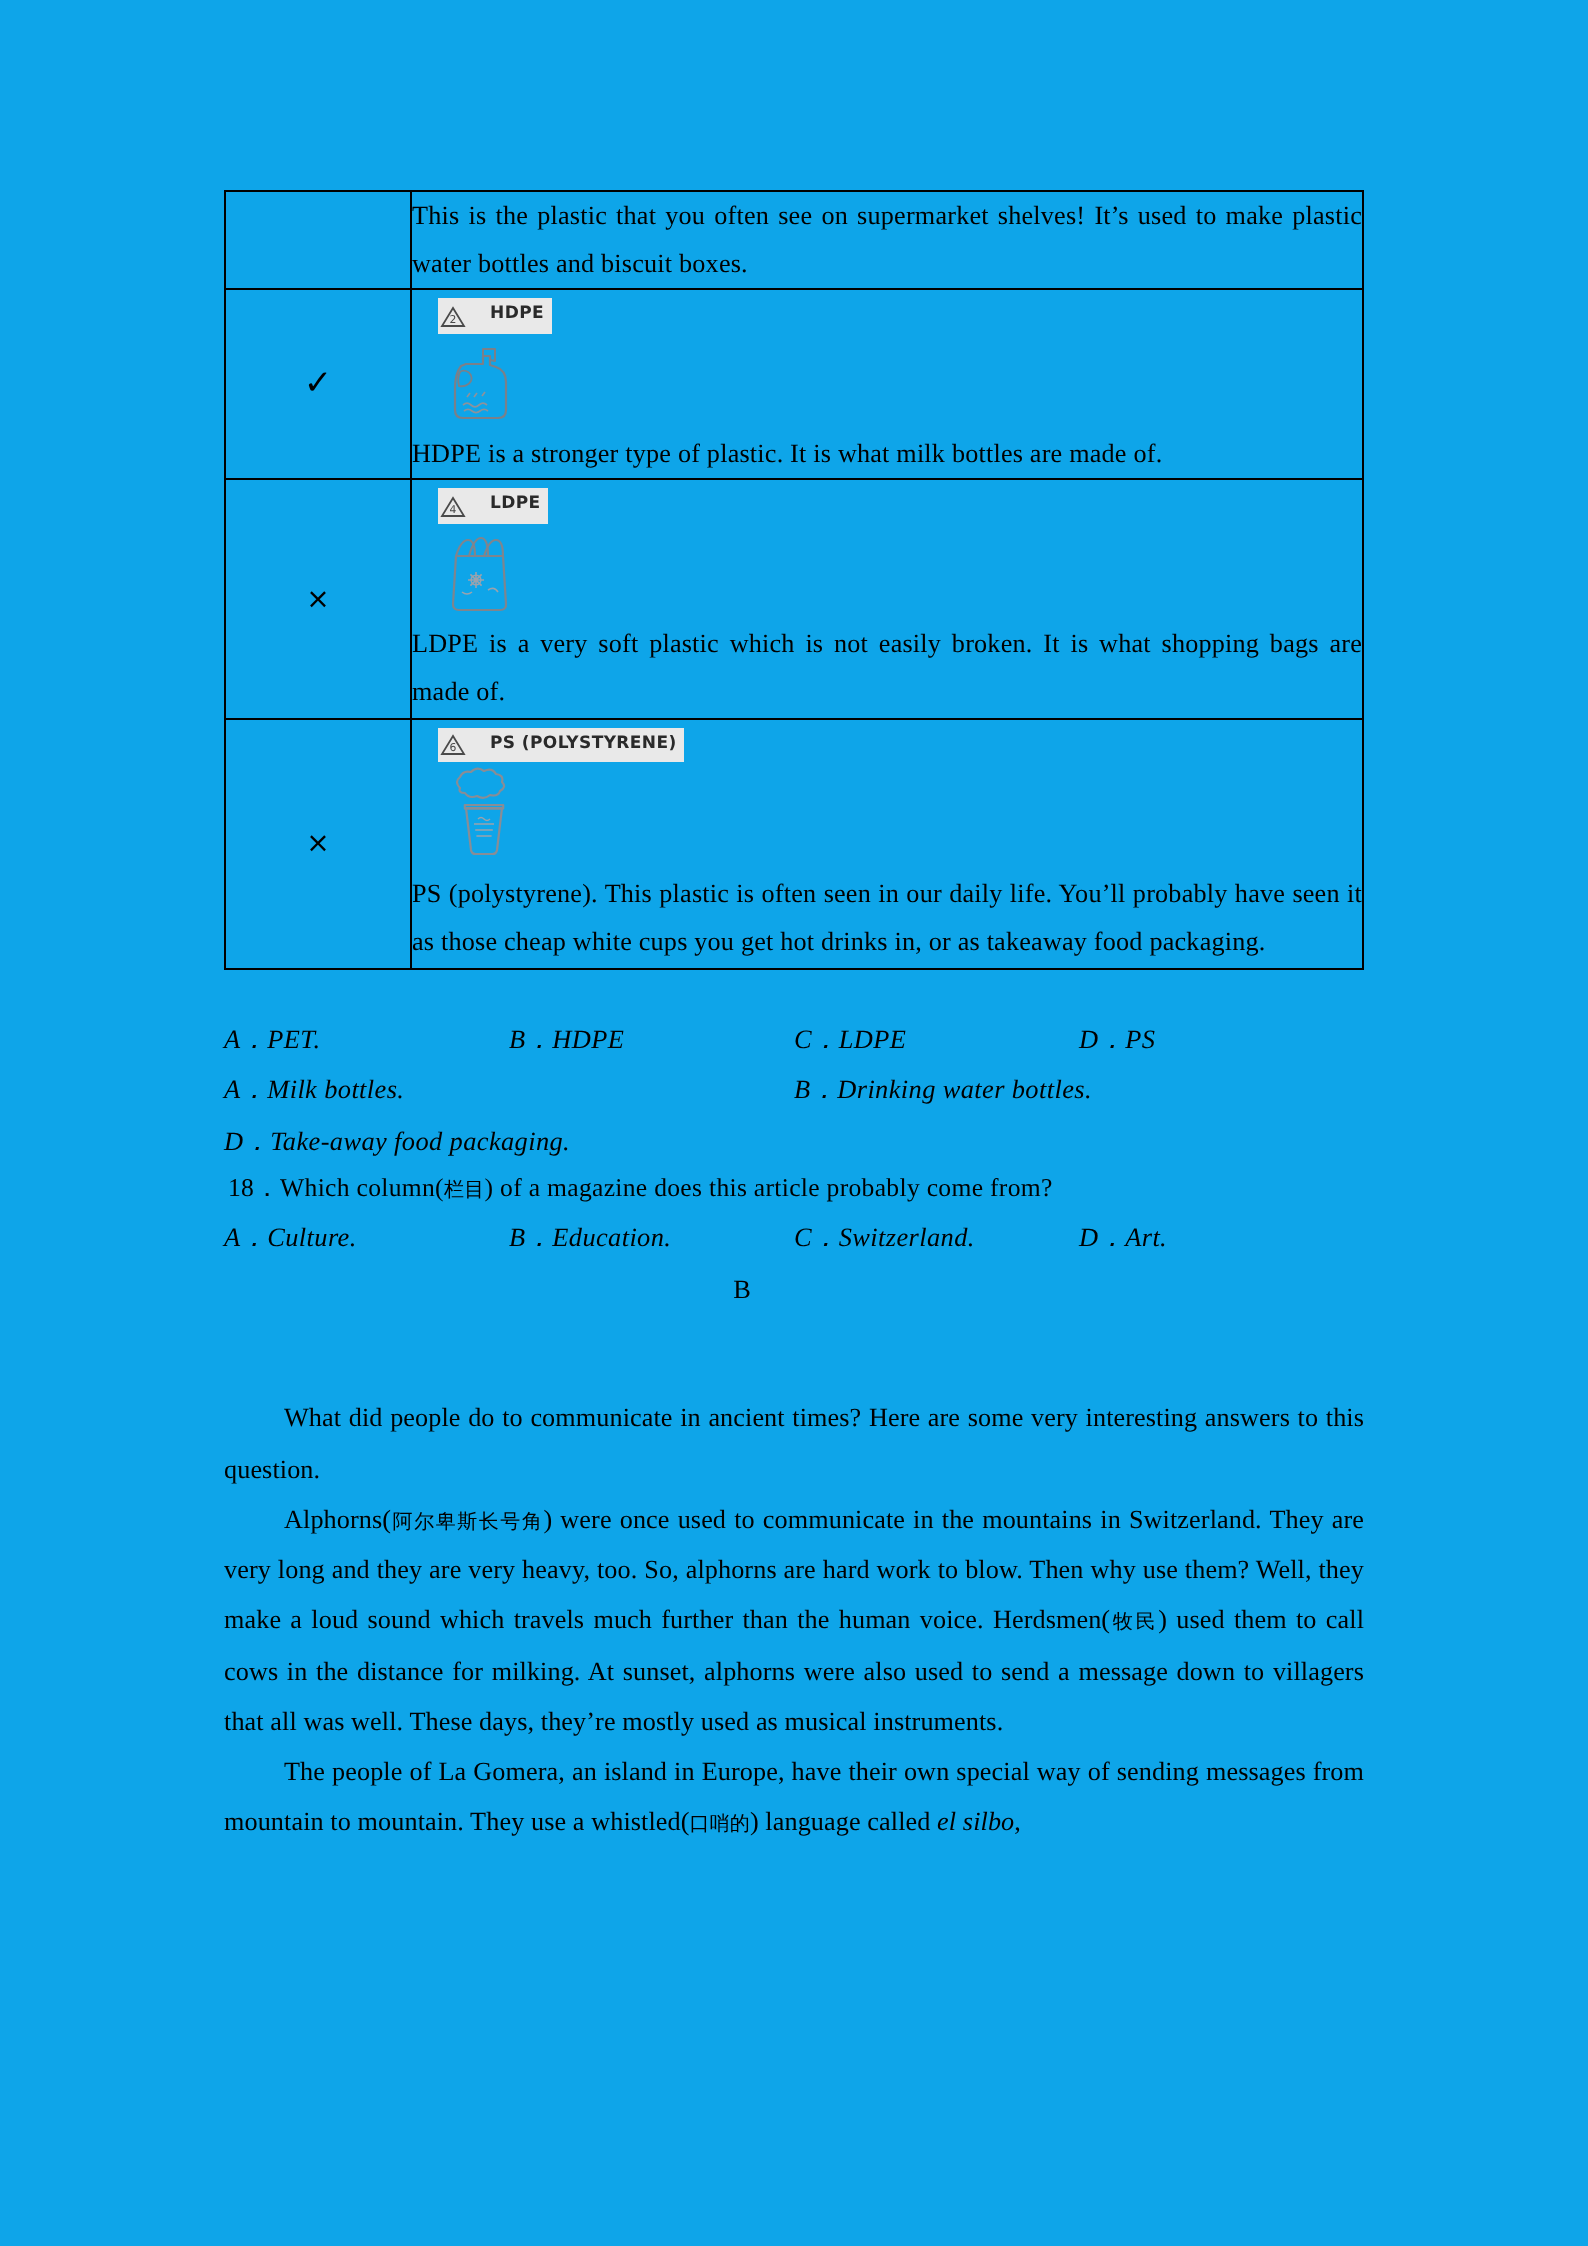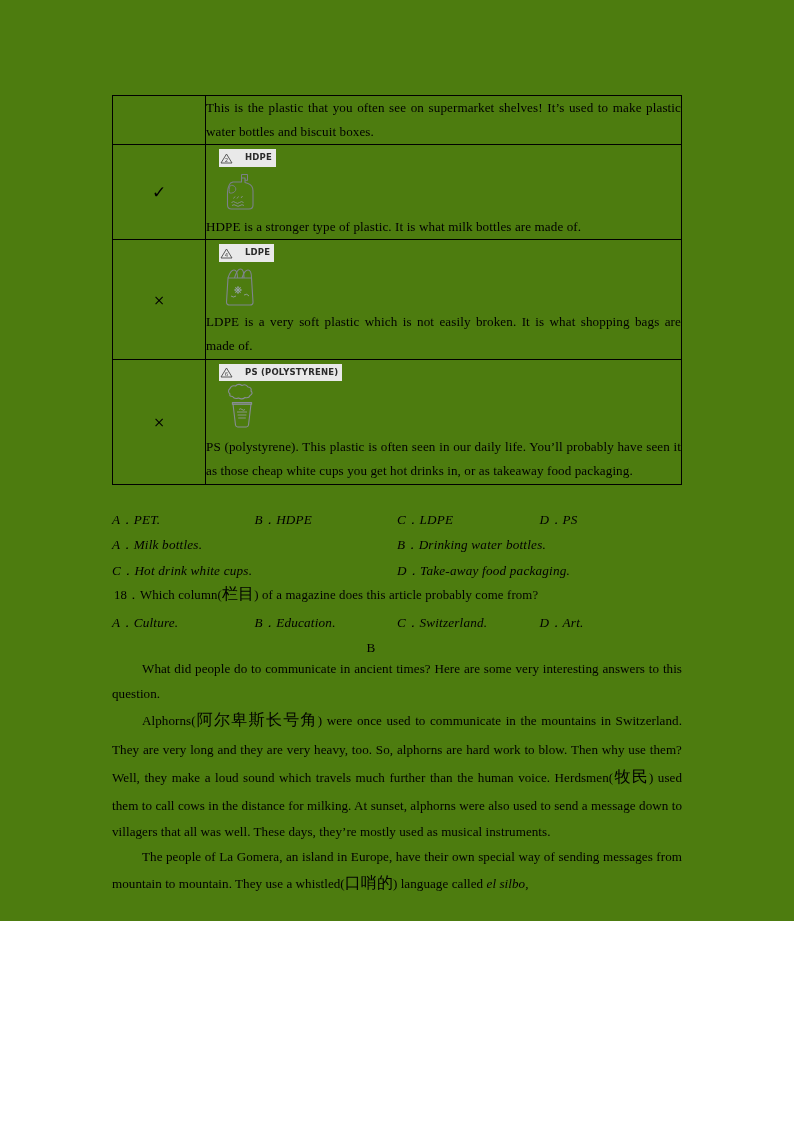--- a/index.html
+++ b/index.html
@@ -9,22 +9,22 @@
     background: #ffffff;
   }
   body {
     font-family: "Liberation Serif", "DejaVu Serif", serif;
     color: #000000;
     -webkit-font-smoothing: none;
   }
   #page {
     position: relative;
     width: 794px;
-    height: 921px;
-    background: #4d7c0f;
+    height: 1123px;
+    background: #0ea5e9;
     overflow: hidden;
     margin: 0 auto;
   }
   #content {
     position: absolute;
     left: 112px;
     top: 95px;
     width: 570px;
   }
 
@@ -132,28 +132,29 @@
     font-size: 13.2px;
   }
 
   
   .passage {
     font-size: 13.1px;
     line-height: 1.93;
     text-align: justify;
     text-justify: inter-word;
     letter-spacing: 0.05px;
+    margin-top: 44px;
   }
   .passage p {
     margin: 0;
     text-indent: 30px;
   }
   .cn {
-    font-family: Liberation Mono, monospace;
-    font-size: 16px;
+    font-family: Liberation Serif, serif;
+    font-size: 10px;
   }
   em.ital {
     font-style: italic;
   }
 </style>
 </head>
 <body>
 
 <div id="page">
   <div id="content">
@@ -289,21 +290,20 @@
         <span class="opt-narrow2">B．HDPE</span>
         <span class="opt-narrow3">C．LDPE</span>
         <span>D．PS</span>
       </div>
 
       <div class="qopts two">
         <span>A．Milk bottles.</span>
         <span>B．Drinking water bottles.</span>
       </div>
       <div class="qopts two">
-        <span>C．Hot drink white cups.</span>
         <span>D．Take-away food packaging.</span>
       </div>
 
       <div class="qstem"><span>18．Which column(</span><span class="cn">栏目</span><span>) of a magazine does this article probably come from?</span></div>
       <div class="qopts four">
         <span class="opt-narrow1">A．Culture.</span>
         <span class="opt-narrow2">B．Education.</span>
         <span class="opt-narrow3">C．Switzerland.</span>
         <span>D．Art.</span>
       </div>

